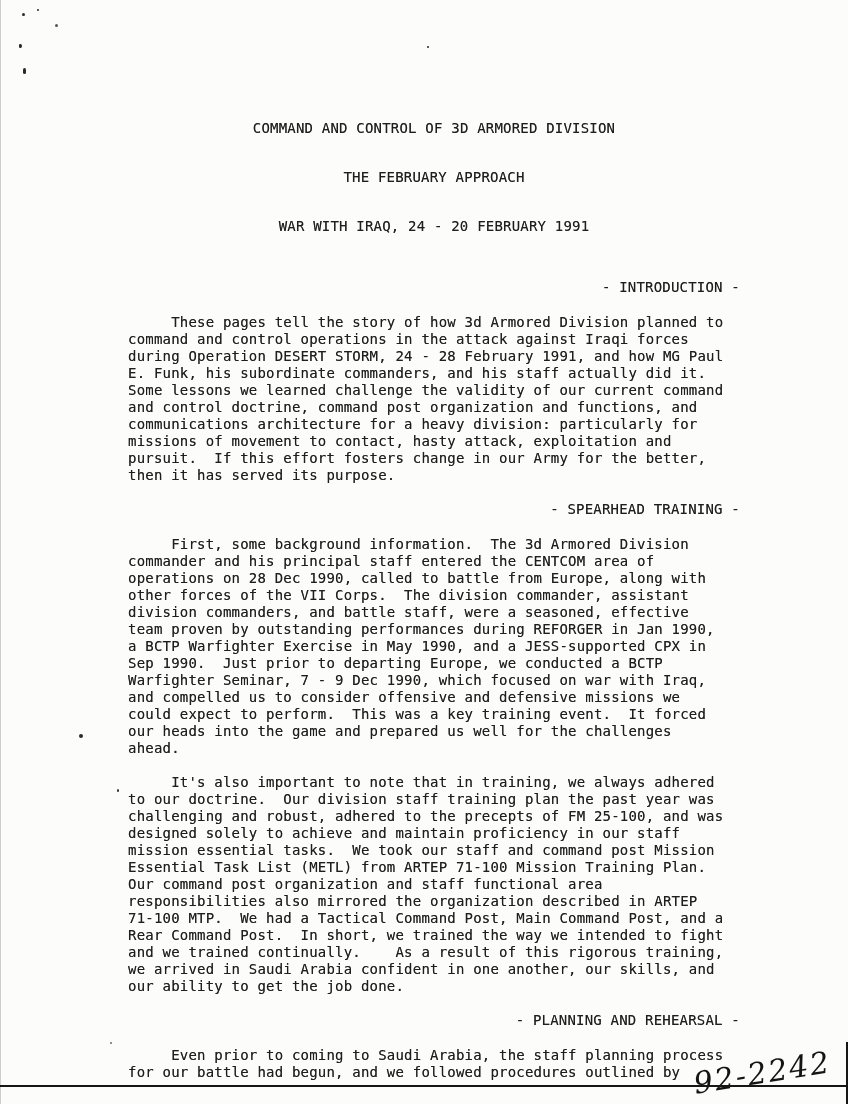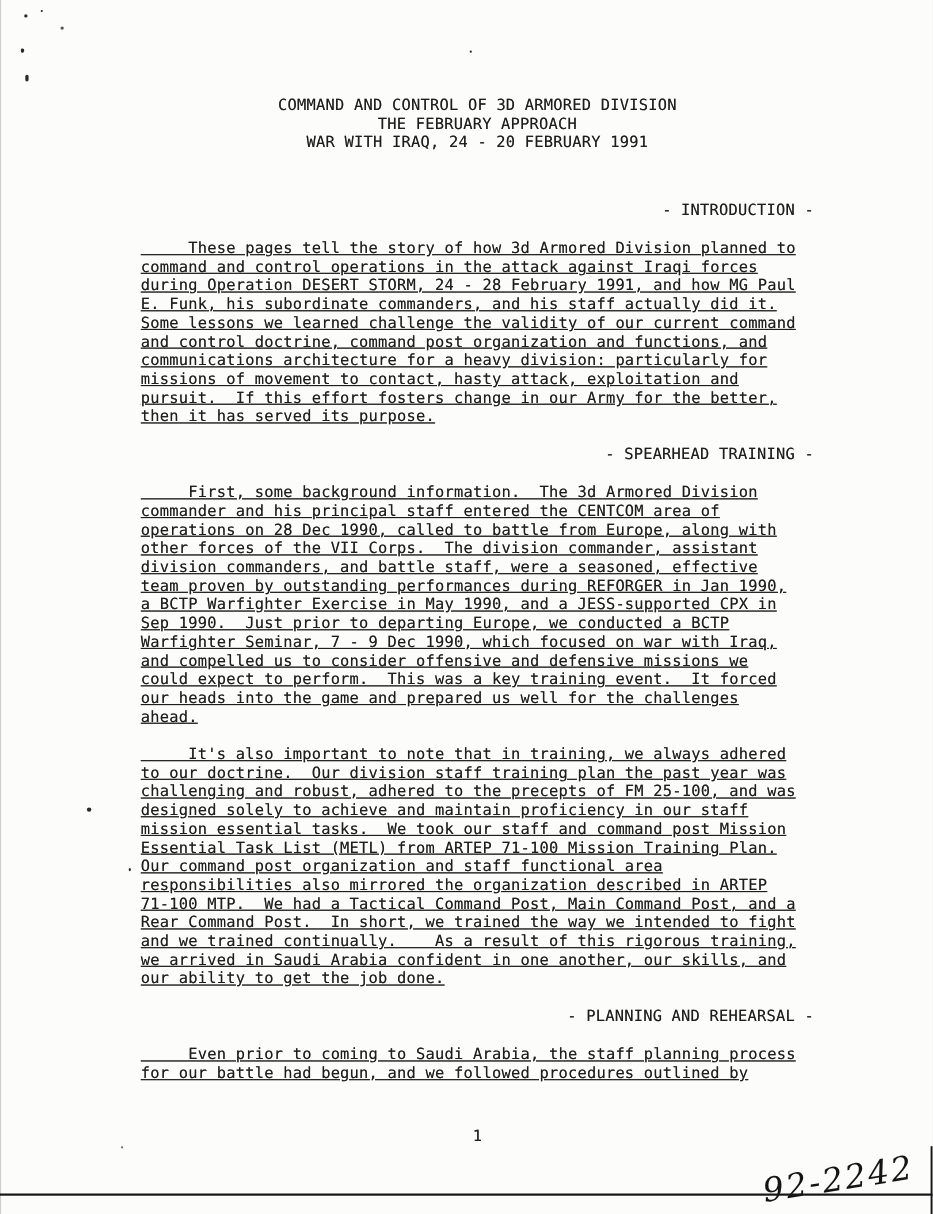--- a/index.html
+++ b/index.html
@@ -17,30 +17,29 @@
     position: absolute;
     top: 88px;
     left: 128px;
     width: 612px;
     font-size: 14px;
     line-height: 17px;
     letter-spacing: 0.2px;
     text-shadow: 0 0 0.4px rgba(0,0,0,0.55);
   }
   .title-block { text-align: center; margin-bottom: 44px; }
-  .title-line { white-space: pre; }
+  .title-line { white-space: pre; margin-top: 32px; }
   .section-heading {
     text-align: right;
     margin: 0 0 18px 0;
     white-space: pre;
   }
   .para {
     white-space: pre;
     margin: 0 0 17px 0;
-    text-decoration: underline;
   }
   .page-number {
     text-align: center;
     margin-top: 40px;
   }
   .handwritten {
     position: absolute;
     right: 16px;
     bottom: 14px;
     transform: rotate(-9deg);

